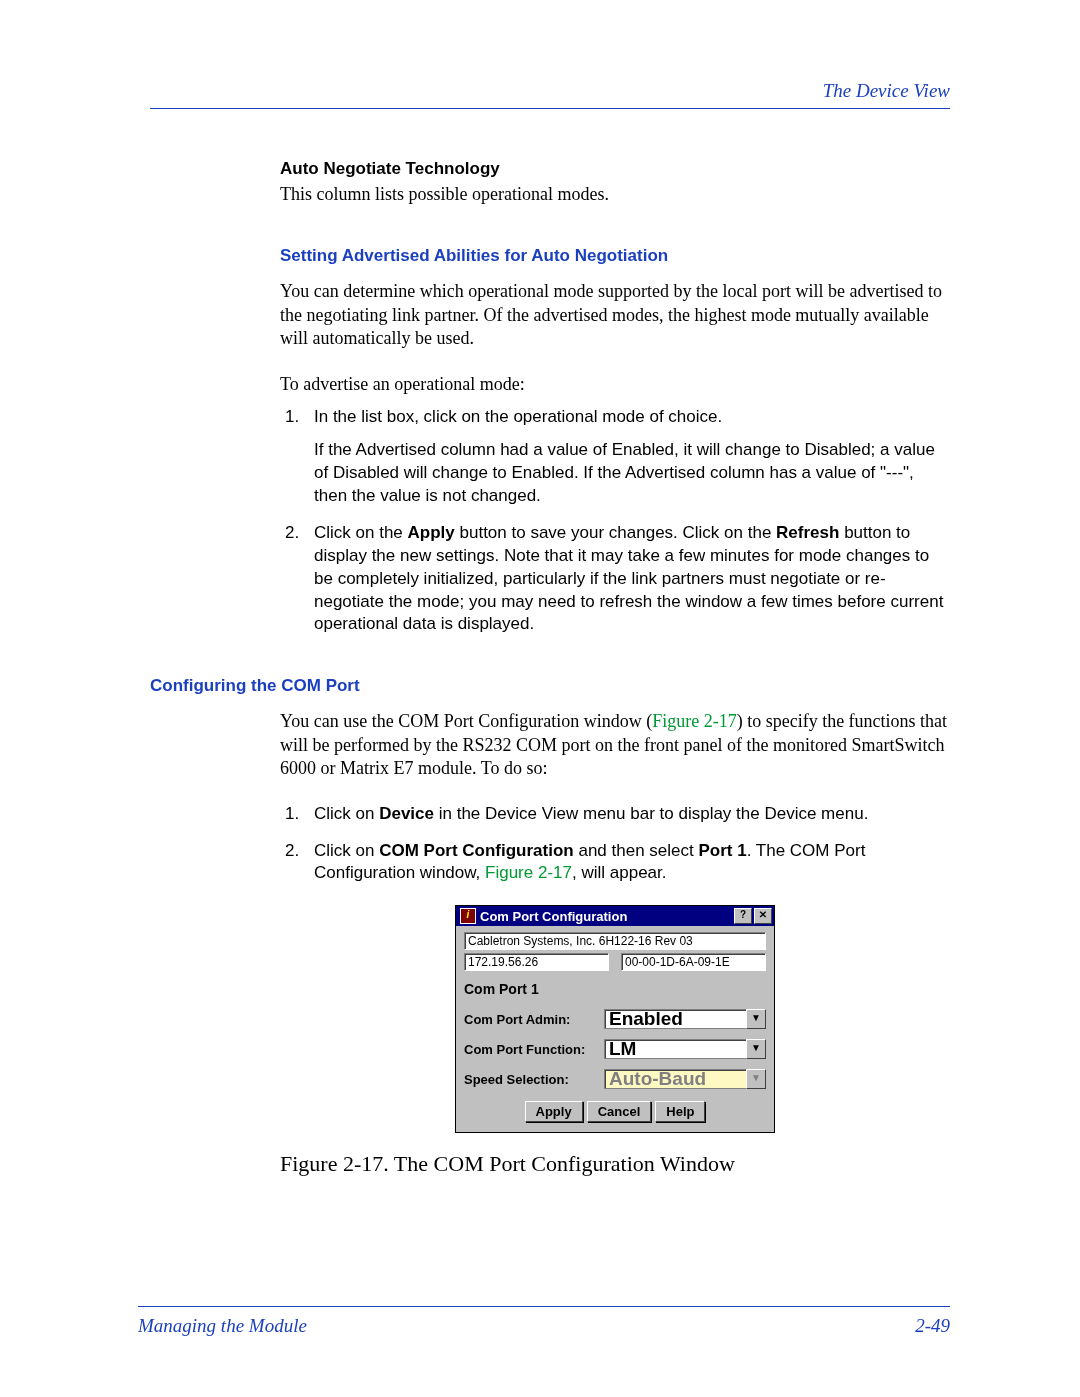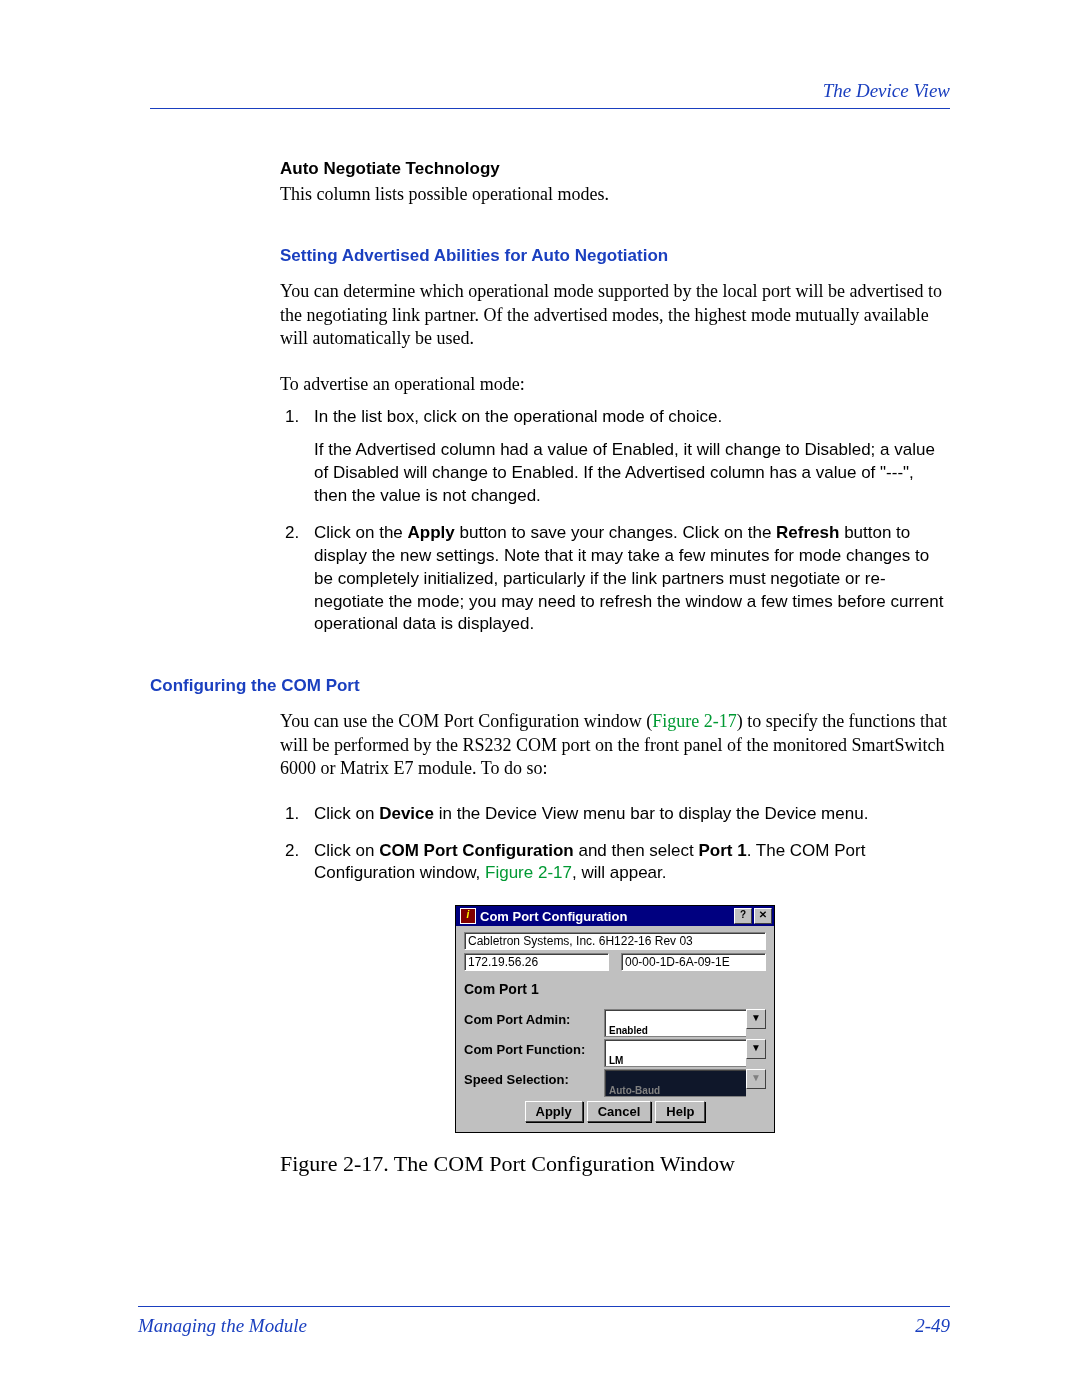--- a/index.html
+++ b/index.html
@@ -196,28 +196,28 @@
     display: flex;
     align-items: stretch;
     height: 20px;
   }
   .dselect-field {
     flex: 1;
     background: #fff;
     border: 1px solid #808080;
     border-right: none;
     box-shadow: inset 1px 1px 0 #404040;
-    font-size: 10px;
-    font-weight: bold;
-    padding: 13px 4px;
+    font-size: 19px;
+    font-weight: bold;
+    padding: 1px 4px;
     line-height: 16px;
   }
   .dselect-field.disabled {
     color: #808080;
-    background: #0f172a;
+    background: #fef9c3;
   }
   .dselect-btn {
     width: 18px;
     background: #c0c0c0;
     border: 1px solid #fff;
     border-right-color: #404040;
     border-bottom-color: #404040;
     text-align: center;
     font-size: 10px;
     line-height: 16px;

